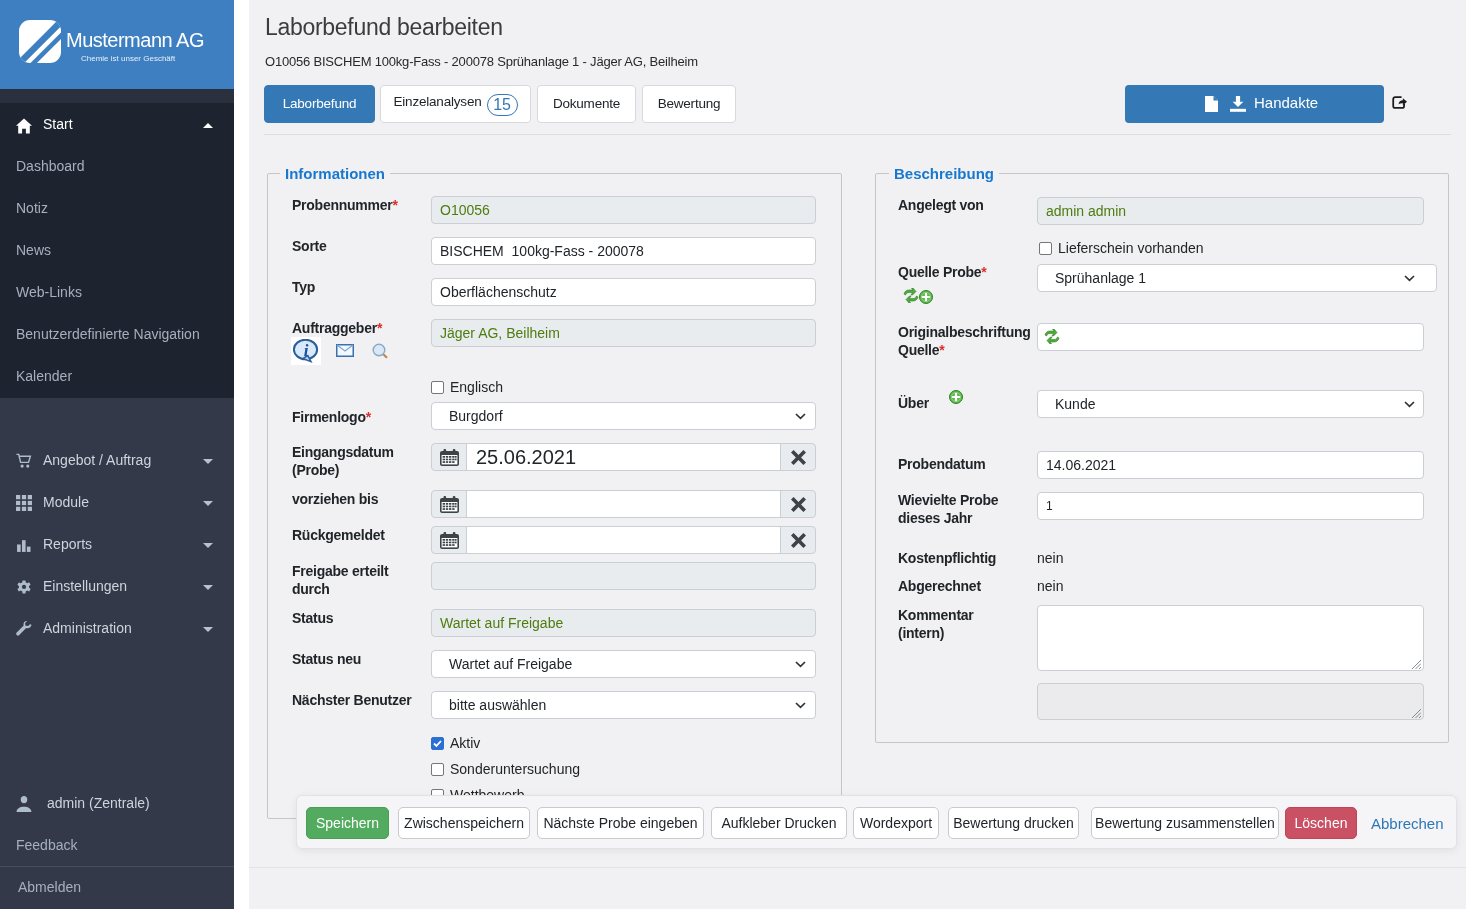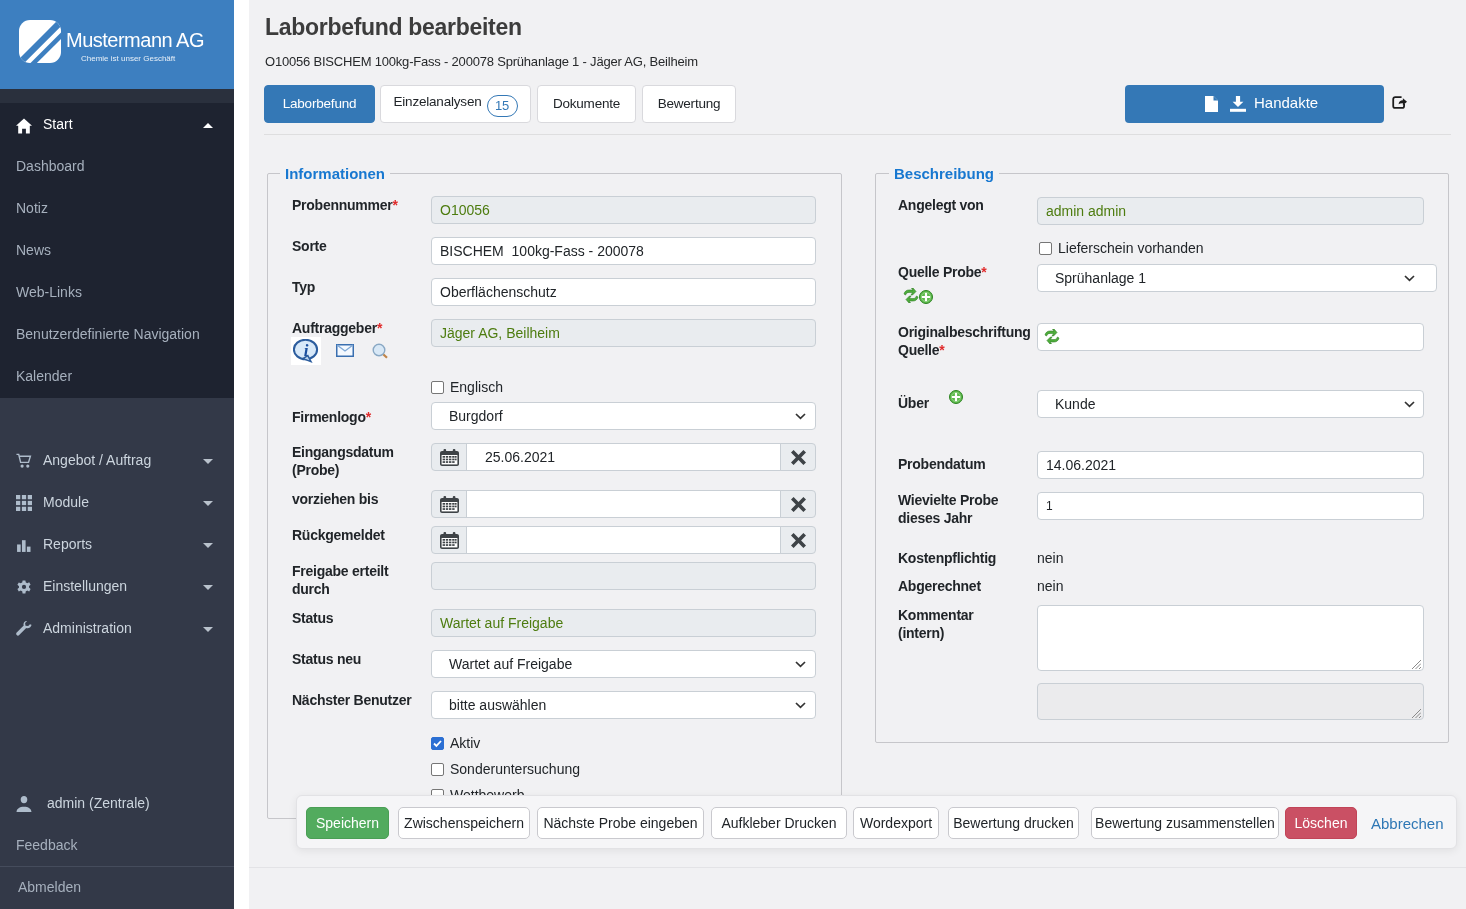--- a/index.html
+++ b/index.html
@@ -14,48 +14,48 @@
   .mitem .txt{position:absolute;left:43px;top:12px}
   .sub{color:#a6b0bd}
   .sub .txt{left:16px}
   .caret-d{position:absolute;right:21px;top:19px;width:0;height:0;border-left:5px solid transparent;border-right:5px solid transparent;border-top:5px solid #b9c2cc}
   .caret-u{position:absolute;right:21px;top:19px;width:0;height:0;border-left:5px solid transparent;border-right:5px solid transparent;border-bottom:5px solid #fff}
   .micon{position:absolute;left:16px;top:13px;width:16px;height:16px}
   #sep-side{position:absolute;left:0;top:866px;width:234px;height:1px;background:#454c5c}
   
   #content{position:absolute;left:249px;top:0;width:1217px;height:909px;background:#f1f1f3}
   #sep-bottom{position:absolute;left:249px;top:867px;width:1217px;height:1px;background:#e3e3e6}
-  h1.title{position:absolute;left:265px;top:14px;margin:0;font-size:23px;font-weight:700;color:#3c3c3c;letter-spacing:-0.3px}
+  h1.title{position:absolute;left:265px;top:14px;margin:0;font-size:23px;font-weight:400;color:#3c3c3c;letter-spacing:-0.3px}
   .subtitle{position:absolute;left:265px;top:54px;font-size:13px;letter-spacing:-0.2px;color:#27292b}
   
   .tab{position:absolute;top:85px;height:38px;border-radius:4px;font-size:13.5px;letter-spacing:-0.2px;color:#212529;background:#fff;border:1px solid #d9d9dd;box-sizing:border-box;text-align:center}
   .tab span.c{display:inline-block;margin-top:10px}
   .tab-active{background:#3478b6;border-color:#3478b6;color:#fff}
-  .badge15{display:inline-block;vertical-align:-4px;margin-left:5px;width:29px;height:20px;line-height:19px;border:1px solid #3478b6;border-radius:11px;color:#3478b6;font-size:13px;background:#fff}
+  .badge15{display:inline-block;vertical-align:-4px;margin-left:5px;width:29px;height:20px;line-height:19px;border:1px solid #3478b6;border-radius:11px;color:#3478b6;font-size:16px;background:#fff}
   #handakte{position:absolute;left:1125px;top:85px;width:259px;height:38px;background:#3478b6;border-radius:4px;color:#fff;font-size:15px}
   #hr-top{position:absolute;left:264px;top:134px;width:1187px;height:1px;background:#dededf}
   
   .fs{position:absolute;border:1px solid #c6c6ca;border-radius:2px}
   .legend{position:absolute;top:-9px;background:#f1f1f3;padding:0 5px;font-weight:bold;font-size:15px;color:#1878d0;line-height:17px}
   .lbl{position:absolute;font-size:14px;font-weight:bold;color:#212529;line-height:17.5px;letter-spacing:-0.25px}
   .req{color:#e02b2b}
   .inp{position:absolute;box-sizing:border-box;height:28px;background:#fff;border:1px solid #c9cfd5;border-radius:4px;font-size:14px;color:#212529;line-height:26px;padding-left:8px;white-space:pre}
   .dis{background:#e9ecef;color:#4d7c0f}
   .sel{padding-left:17px}
   .chev{position:absolute;width:11px;height:7px}
   .ta{position:absolute;box-sizing:border-box;background:#fff;border:1px solid #c9cfd5;border-radius:4px}
   .plain{position:absolute;font-size:14px;color:#212529}
   
   .cb{position:absolute;box-sizing:border-box;width:13px;height:13px;background:#fff;border:1px solid #767676;border-radius:2px}
   .cb-on{background:#2b6fd3;border-color:#2b6fd3}
   .cbl{position:absolute;font-size:14px;color:#212529}
   
   .dg{position:absolute;left:431px;width:385px;height:28px}
   .dg .cal{position:absolute;left:0;top:0;width:36px;height:28px;background:#e9ecef;border:1px solid #c9cfd5;border-radius:4px 0 0 4px;box-sizing:border-box}
-  .dg .din{position:absolute;left:35px;top:0;width:315px;height:28px;background:#fff;border:1px solid #c9cfd5;box-sizing:border-box;font-size:14px;line-height:26px;padding-left:18px;color:#212529}
+  .dg .din{position:absolute;left:35px;top:0;width:315px;height:28px;background:#fff;border:1px solid #c9cfd5;box-sizing:border-box;font-size:20px;line-height:26px;padding-left:9px;color:#212529}
   .dg .xbt{position:absolute;left:349px;top:0;width:36px;height:28px;background:#e9ecef;border:1px solid #c9cfd5;border-radius:0 4px 4px 0;box-sizing:border-box}
   
   #fbar{position:absolute;left:296px;top:795px;width:1161px;height:54px;background:#f5f5f7;border:1px solid #e2e2e5;border-radius:6px;box-shadow:0 2px 8px rgba(0,0,0,0.07);box-sizing:border-box}
   .fbtn{position:absolute;top:807px;height:32px;box-sizing:border-box;background:#fff;border:1px solid #c9c9ce;border-radius:5px;font-size:14px;color:#212529;text-align:center;line-height:30px}
 </style>
 </head>
 <body>
 <div id="app">
 <div id="content"></div>
 <div id="sep-bottom"></div>

